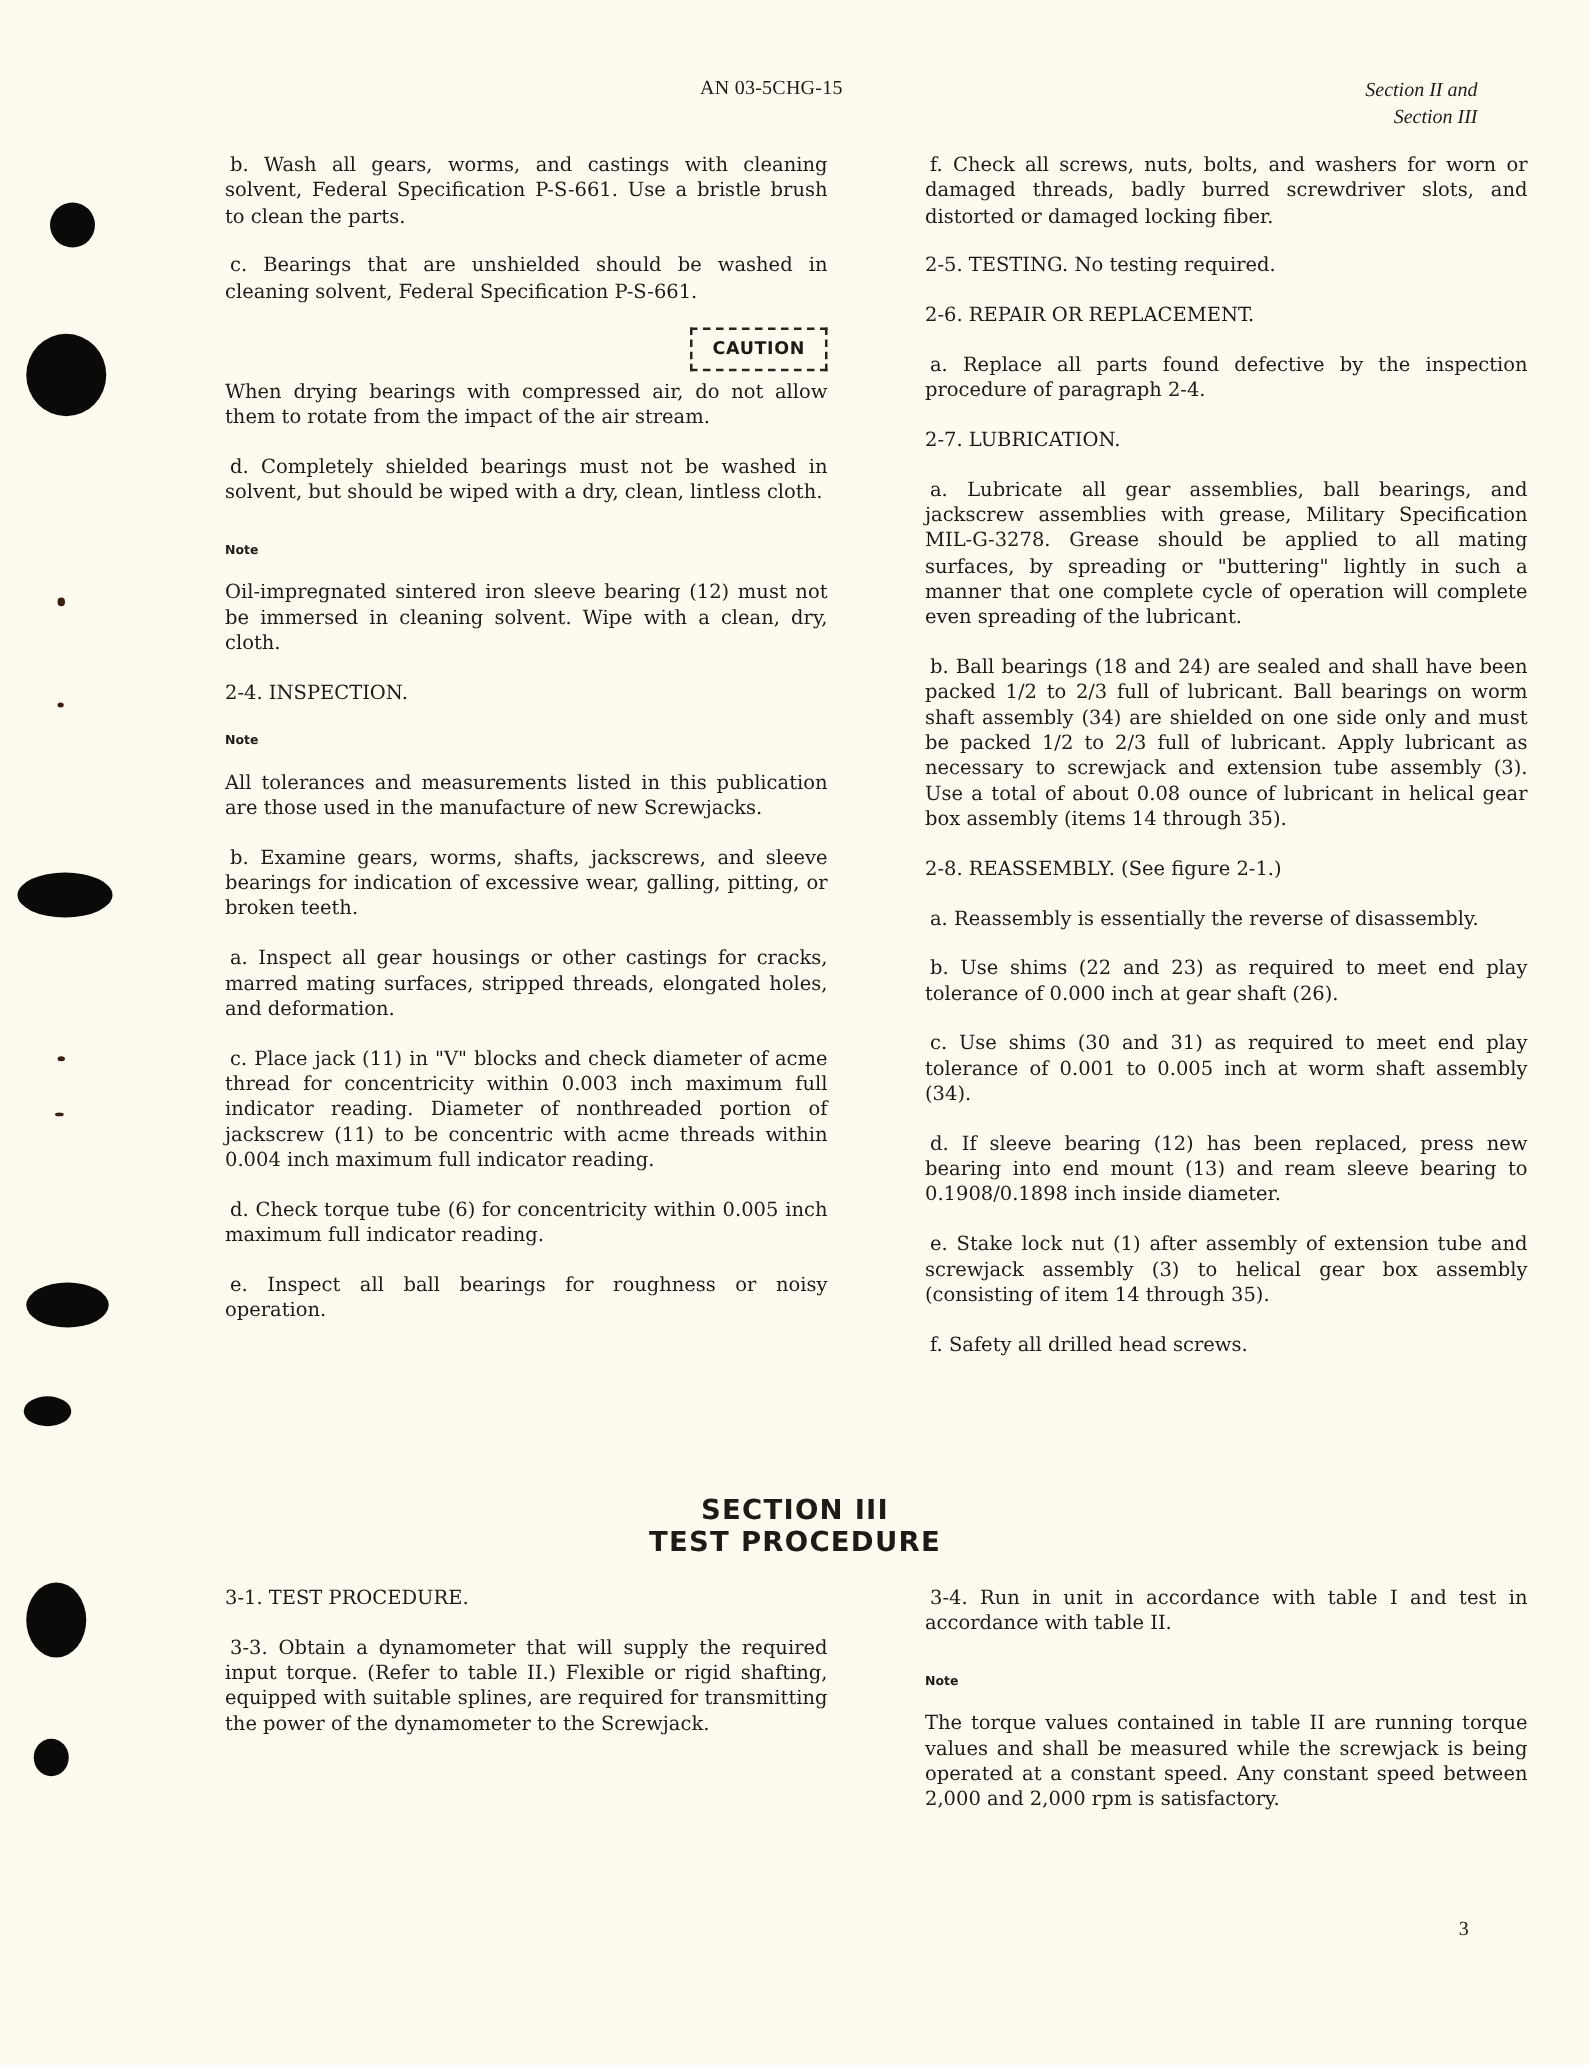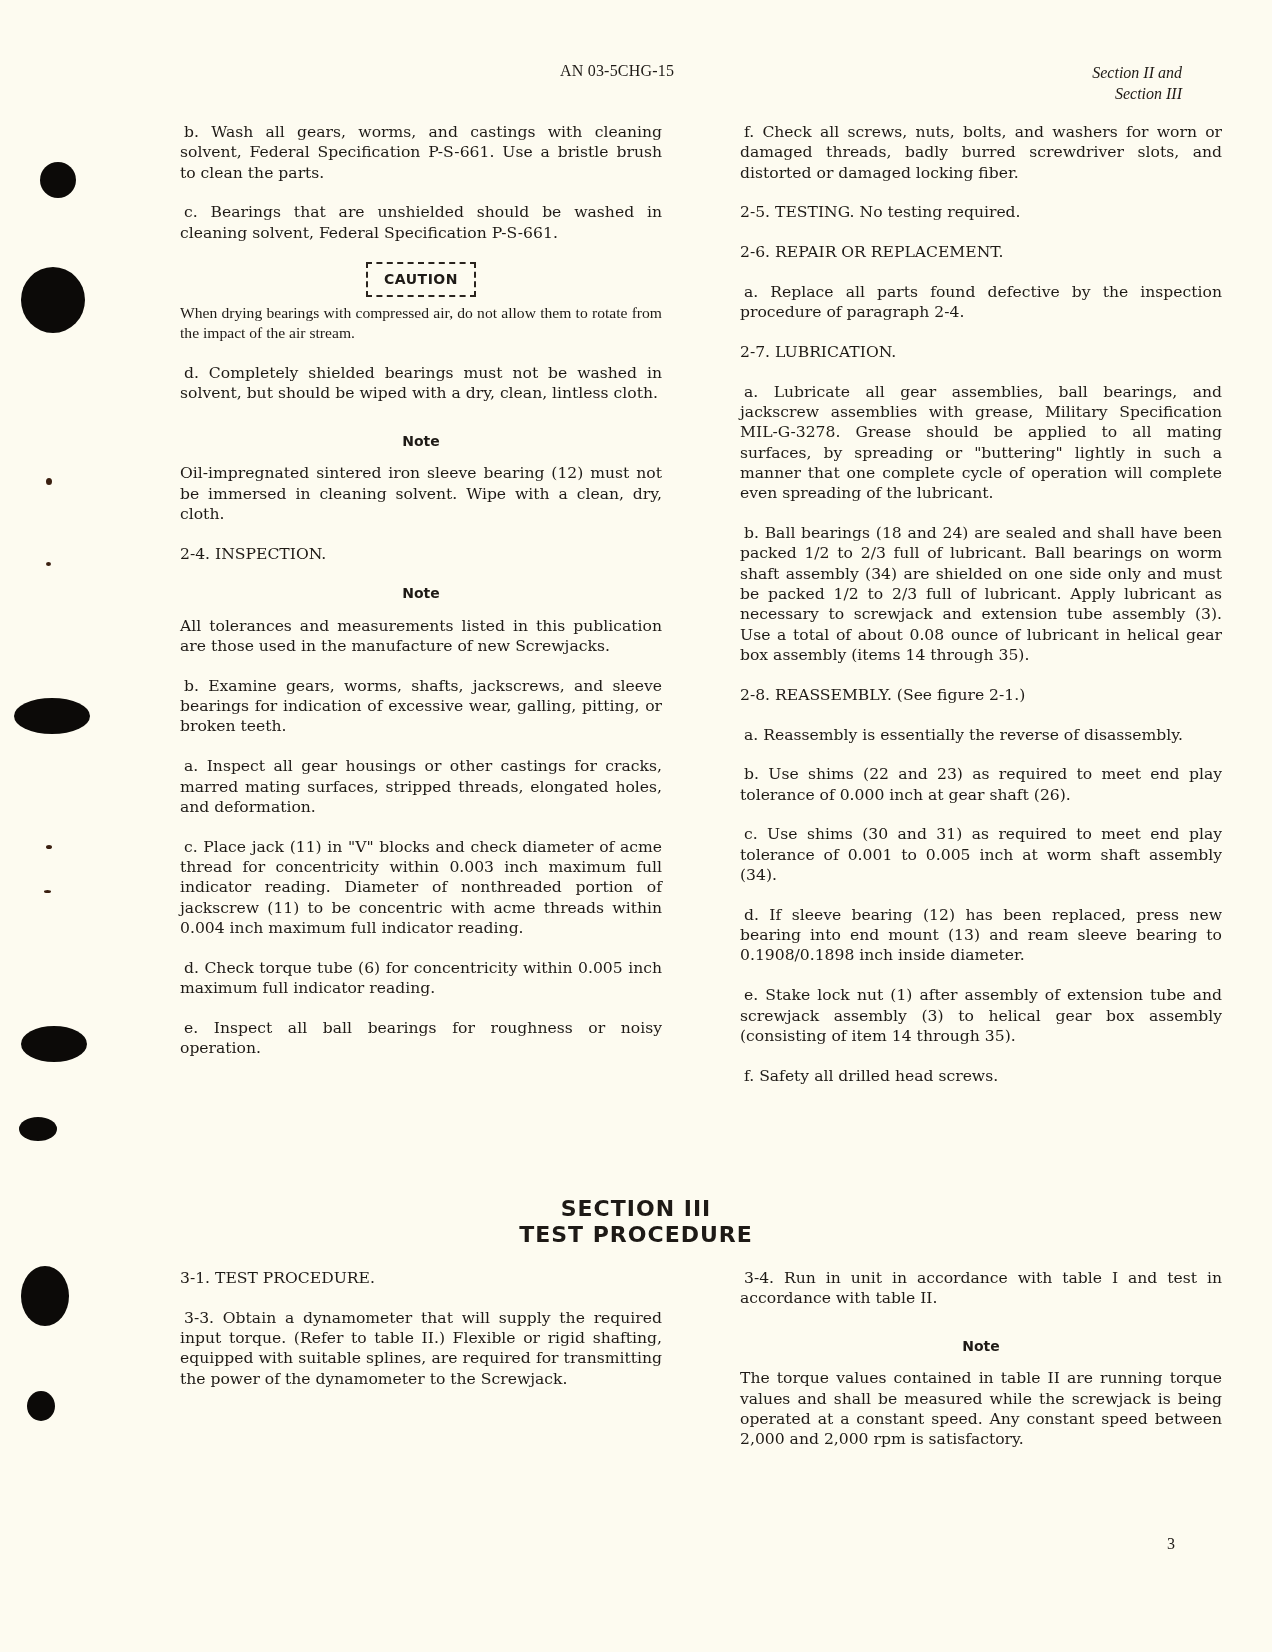--- a/index.html
+++ b/index.html
@@ -9,27 +9,27 @@
   .hdr-center { position:absolute; left:560px; top:62px; font-size:16px; letter-spacing:0.2px;
                 font-family:"Liberation Serif", serif; }
   .hdr-right { position:absolute; right:90px; top:62px; text-align:right; font-size:16px; line-height:21px;
                font-family:"Liberation Serif", serif;font-style:italic; }
   .col { position:absolute; top:122px; width:482px; font-size:15.6px; line-height:20.3px; }
   .col.left { left:180px; }
   .col.right { left:740px; }
   .col p { margin:0 0 19.5px 0; text-align:justify; }
   .col p.indent { text-indent:4px; }
   .heading { margin:0 0 19.5px 0; }
-  .note-title { text-align:center; font-family:"DejaVu Sans", sans-serif; font-weight:bold; font-size:14px;
+  .note-title { font-family:"DejaVu Sans", sans-serif; font-weight:bold; font-size:10px;
                 margin:0 0 12px 0; }
   .note-body { margin:0 0 19.5px 32px; text-align:left; }
-  .caution-wrap { text-align:center; margin:4px 0 6px 0; }
+  .caution-wrap { text-align:right; margin:4px 0 6px 0; }
   .caution { display:inline-block; border:2px dashed #2a241e; padding:5px 16px; font-family:"DejaVu Sans", sans-serif;
              font-weight:bold; font-size:14px; letter-spacing:0.5px; }
-  .caution-body { margin:0 0 19.5px 32px;font-family:Liberation Serif, serif; }
+  .caution-body { margin:0 0 19.5px 32px; }
   .section-title { position:absolute; left:0; width:1272px; top:1196px; text-align:center;
                    font-family:"DejaVu Sans", sans-serif; font-weight:bold; font-size:22px; line-height:26px; letter-spacing:1px; }
   .col.bl { top:1268px; }
   .col.br { top:1268px; }
   .pagenum { position:absolute; right:97px; top:1535px; font-size:16px; font-family:"Liberation Serif", serif; }
   .hole { position:absolute; background:#0c0a08; border-radius:50%; }
   .speck { position:absolute; background:#3a1f10; border-radius:50%; }
 </style>
 </head>
 <body>

